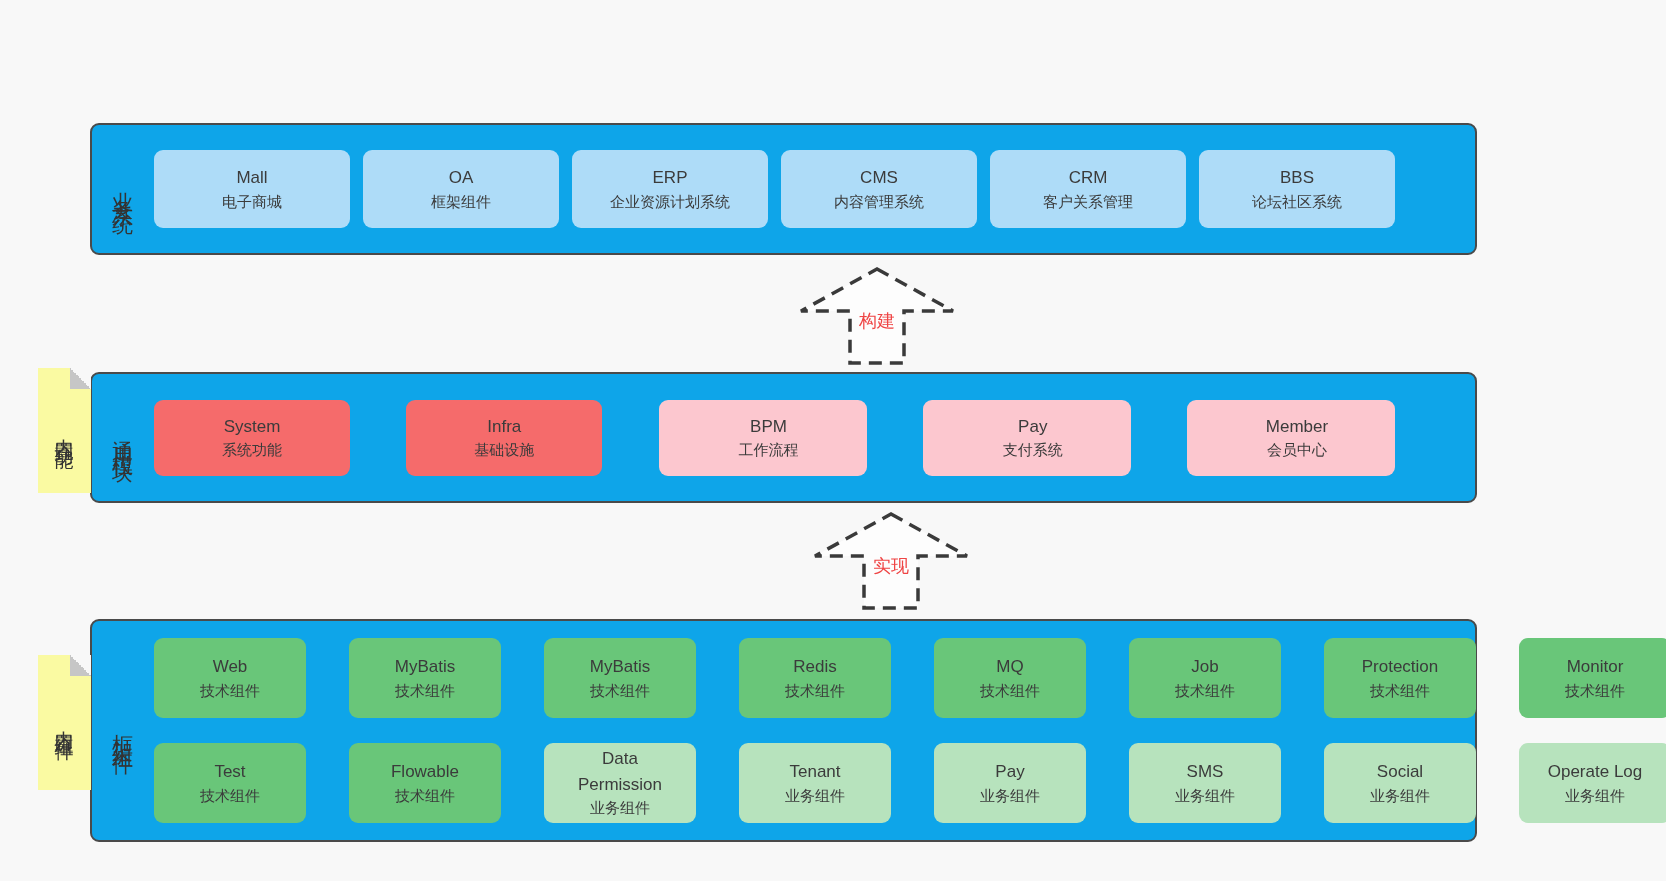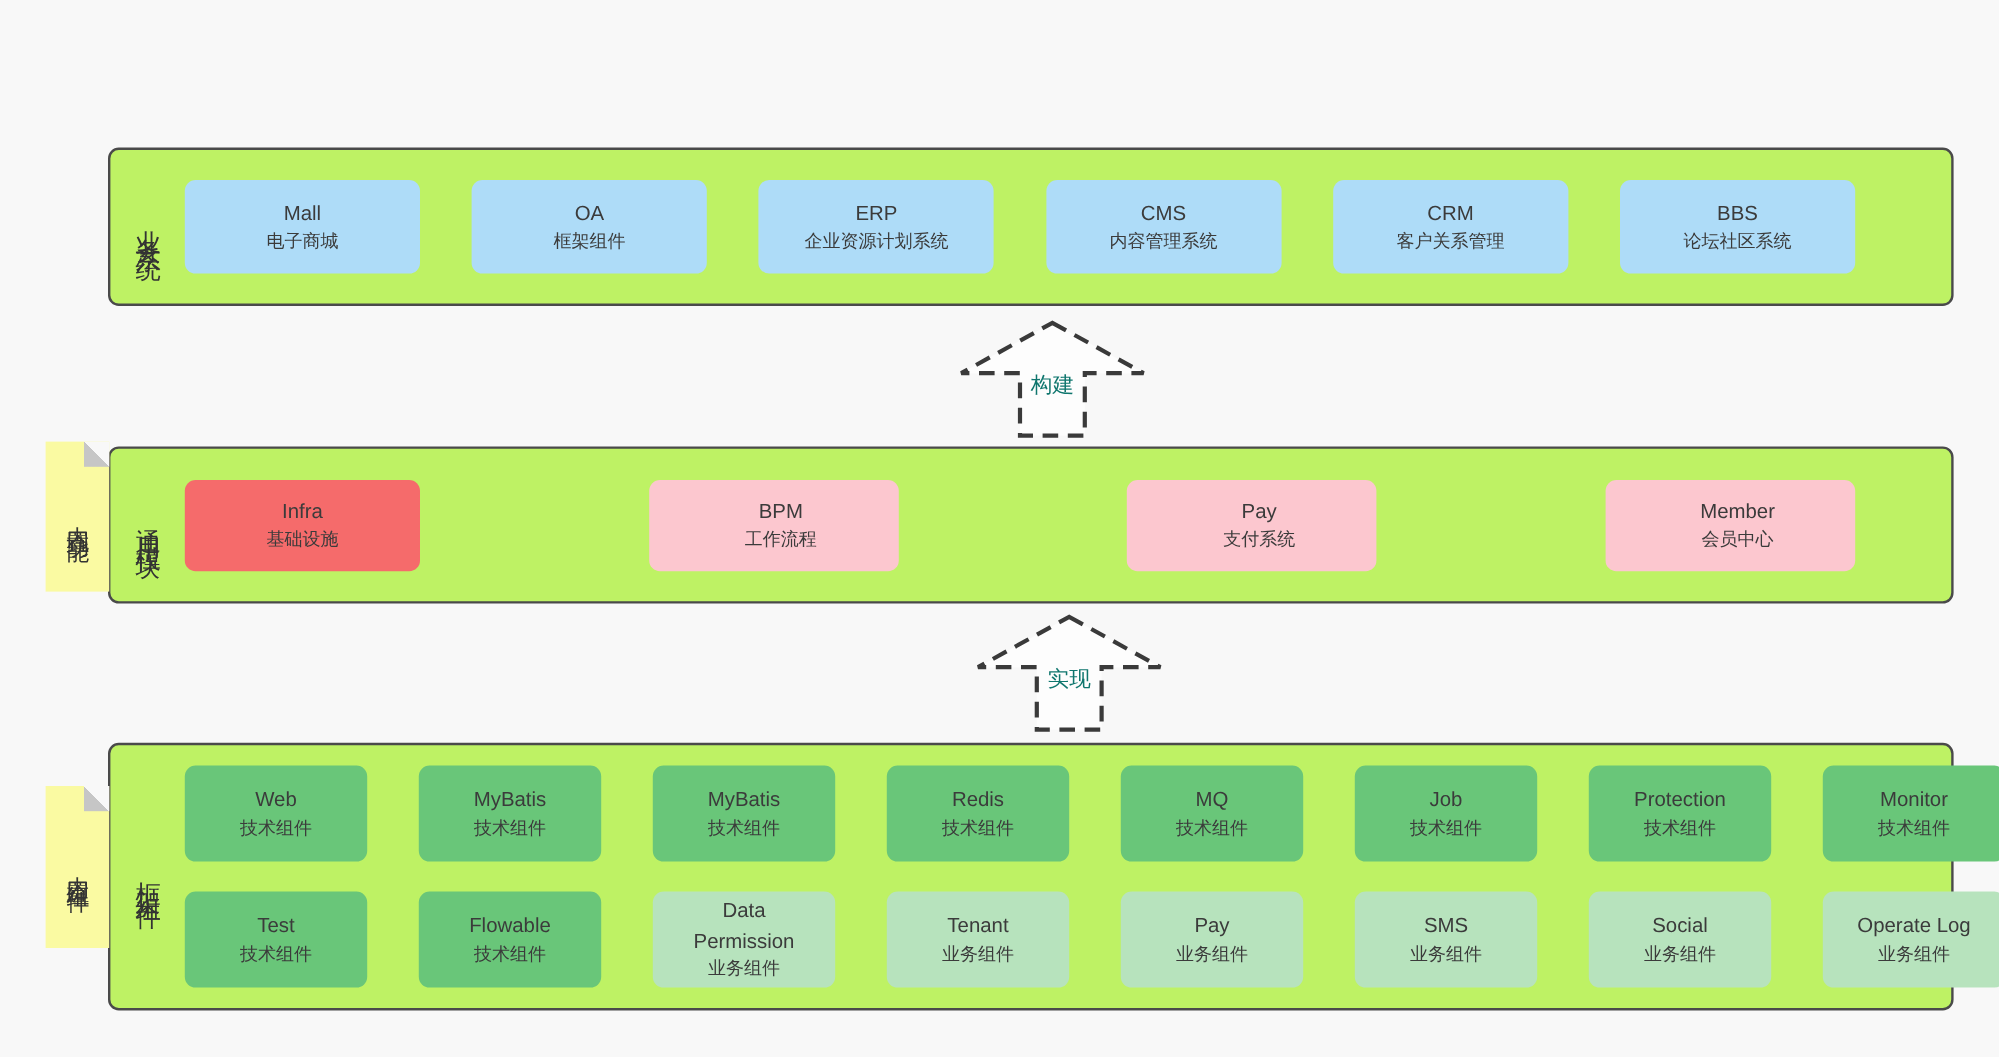--- a/index.html
+++ b/index.html
@@ -4,22 +4,22 @@
 <style>
   html,body{margin:0;padding:0;}
   body{
     width:1666px;height:881px;position:relative;overflow:hidden;
     background:#f8f8f8;
     font-family:"Liberation Sans","DejaVu Sans",sans-serif;
     color:#3b3b3b;
   }
   
   .layer{
-    position:absolute;left:90px;width:1538px;box-sizing:border-box;
-    background:#bef264;border:2px solid #4a4a4a;border-radius:9px;
+    position:absolute;left:90px;width:1387px;box-sizing:border-box;
+    background:#0ea5e9;border:2px solid #4a4a4a;border-radius:9px;
     display:flex;align-items:center;
   }
   .layer-business{top:123px;height:132px;}
   .layer-modules{top:372px;height:131px;}
   .layer-components{top:619px;height:223px;}
   .layer-label{
     width:62px;flex:0 0 62px;display:flex;align-items:center;justify-content:center;
   }
   .layer-label span{
     writing-mode:vertical-rl;text-orientation:upright;
@@ -65,21 +65,21 @@
     position:absolute;top:0;right:0;width:21px;height:21px;
     background:linear-gradient(225deg,#f8f8f8 0%,#f8f8f8 50%,#c6c6c6 50%,#c6c6c6 100%);
   }
   
   .arrow{position:absolute;width:160px;height:100px;}
   .arrow-build{left:797px;top:266px;}
   .arrow-implement{left:811px;top:511px;text-align:center;}
   .arrow svg{position:absolute;left:0;top:0;}
   .arrow .arrow-label{
     position:absolute;left:50%;top:42px;transform:translateX(-50%);
-    background:#fdfdfd;padding:1px 5px;font-size:18px;color:#0f766e;white-space:nowrap;
+    background:#fdfdfd;padding:1px 5px;font-size:18px;color:#ef4444;white-space:nowrap;
   }
 </style>
 </head>
 <body>
 
 <div class="layer layer-business">
   <div class="layer-label">
     <span>业务系统</span>
   </div>
   <div class="row6">
@@ -120,20 +120,24 @@
 <div class="note note-modules">
   <span>内置功能</span>
   <i class="fold"></i>
 </div>
 <div class="layer layer-modules">
   <div class="layer-label">
     <span>通用模块</span>
   </div>
   <div class="row6">
     <div class="box red">
+      <div class="name">System</div>
+      <div class="desc">系统功能</div>
+    </div>
+    <div class="box red">
       <div class="name">Infra</div>
       <div class="desc">基础设施</div>
     </div>
     <div class="box pink">
       <div class="name">BPM</div>
       <div class="desc">工作流程</div>
     </div>
     <div class="box pink">
       <div class="name">Pay</div>
       <div class="desc">支付系统</div>

